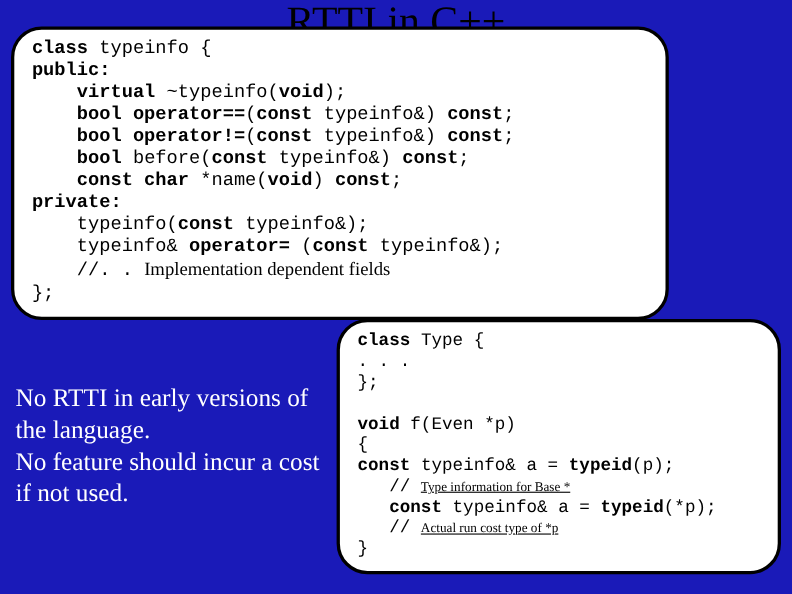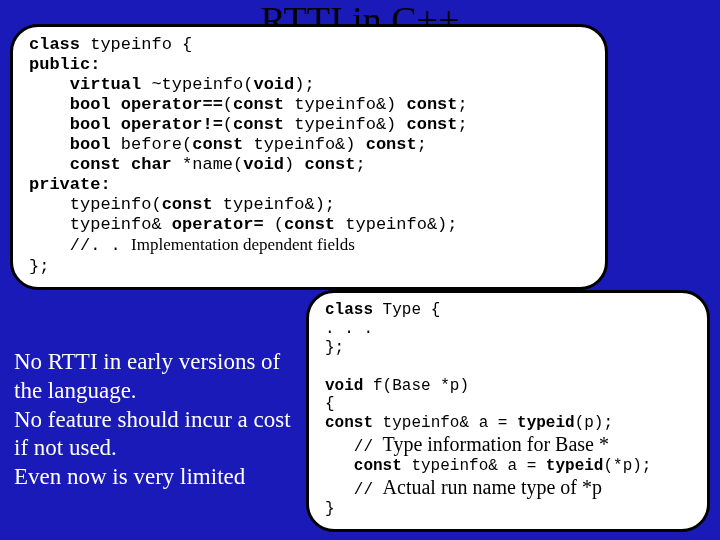--- a/index.html
+++ b/index.html
@@ -41,21 +41,21 @@
     top: 290px;
     left: 306px;
     width: 404px;
     font-size: 16px;
   }
   .kw { font-weight: bold; }
   .serif-comment {
     font-family: "Times New Roman", serif;
     font-size: 17px;
   }
-  .box2 .serif-comment { font-size: 20px; }
+  .box2 .serif-comment { font-size: 12px; text-decoration: underline; }
   .note {
     position: absolute;
     top: 348px;
     left: 14px;
     width: 290px;
     color: #ffffff;
     font-size: 23px;
     line-height: 1.25;
   }
   .indent { }
@@ -75,25 +75,24 @@
 <span class="kw">private:</span>
 <span>    typeinfo(</span><span class="kw">const</span><span> typeinfo&amp;);</span>
 <span>    typeinfo&amp; </span><span class="kw">operator=</span><span> (</span><span class="kw">const</span><span> typeinfo&amp;);</span>
 <span>    //. . </span><span class="serif-comment">Implementation dependent fields</span>
 <span>};</span></div>
 
 <div class="code-box box2"><span class="kw">class</span><span> Type {</span>
 <span>. . .</span>
 <span>};</span>
 <span></span>
-<span class="kw">void</span><span> f(Base *p)</span>
+<span class="kw">void</span><span> f(Even *p)</span>
 <span>{</span>
 <span class="kw">const</span><span> typeinfo&amp; a = </span><span class="kw">typeid</span><span>(p);</span>
 <span>   // </span><span class="serif-comment">Type information for Base *</span>
 <span class="kw">   const</span><span> typeinfo&amp; a = </span><span class="kw">typeid</span><span>(*p);</span>
-<span>   // </span><span class="serif-comment">Actual run name type of *p</span>
+<span>   // </span><span class="serif-comment">Actual run cost type of *p</span>
 <span>}</span></div>
 
 <div class="note">
   <div>No RTTI in early versions of the language.</div>
   <div class="indent">No feature should incur a cost if not used.</div>
-  <div>Even now is very limited</div>
 </div>
 
 </body></html>

